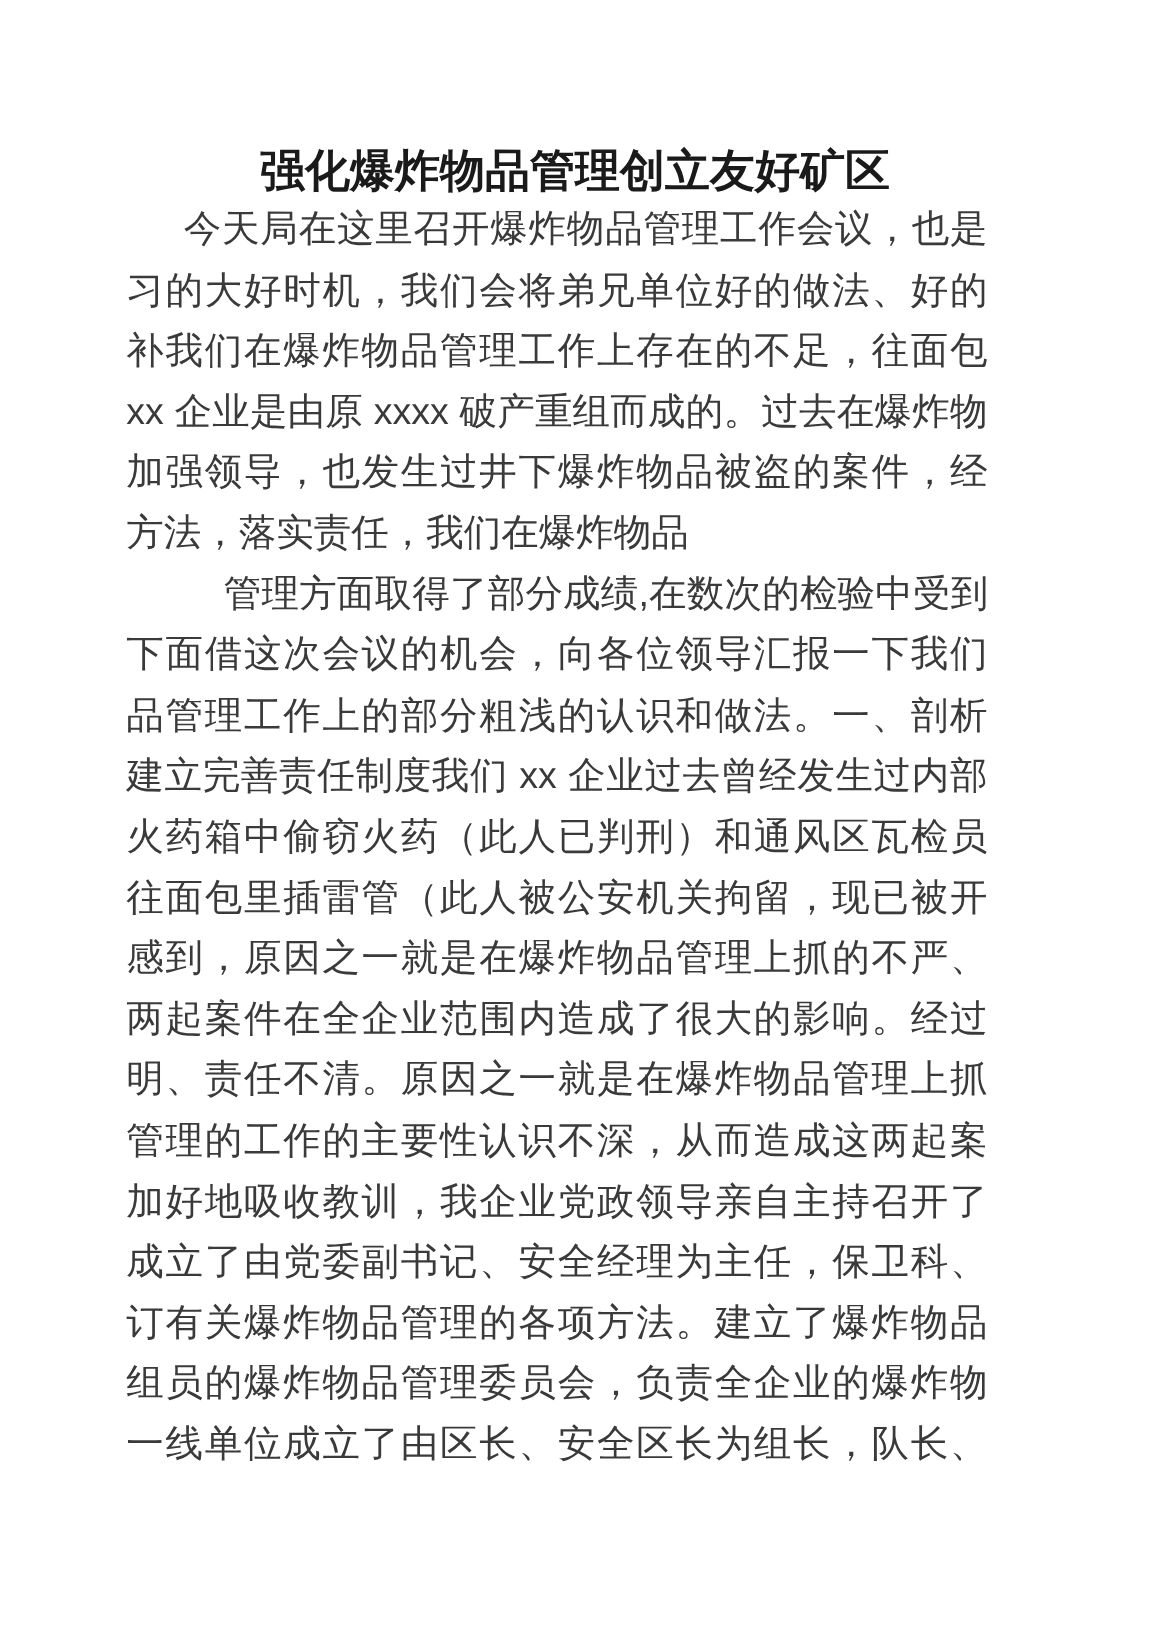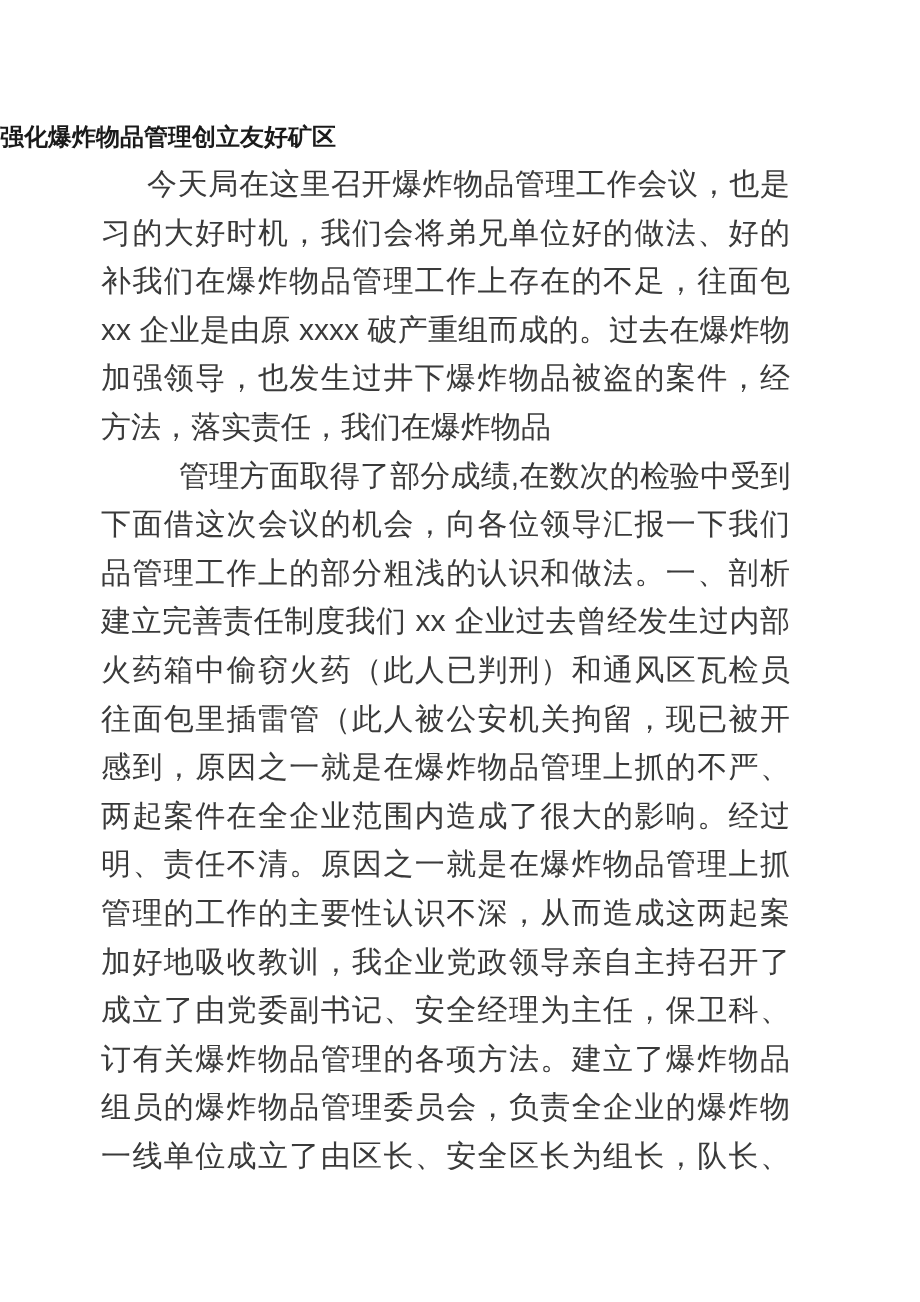--- a/index.html
+++ b/index.html
@@ -16,23 +16,23 @@
   .page {
     position: relative;
     width: 920px;
     height: 1302px;
     background: #ffffff;
   }
   .doc-title {
     margin: 114px 0 0 0;
     height: 46px;
     line-height: 46px;
-    font-size: 24px;
+    font-size: 36px;
     font-weight: bold;
-    text-align: left;
+    text-align: center;
     color: #1a1a1a;
     letter-spacing: 0px;
     white-space: nowrap;
   }
   .doc-body {
     margin: 0 130px 0 101px;
     color: #3a3a3a;
   }
   .line {
     font-size: 30px;

